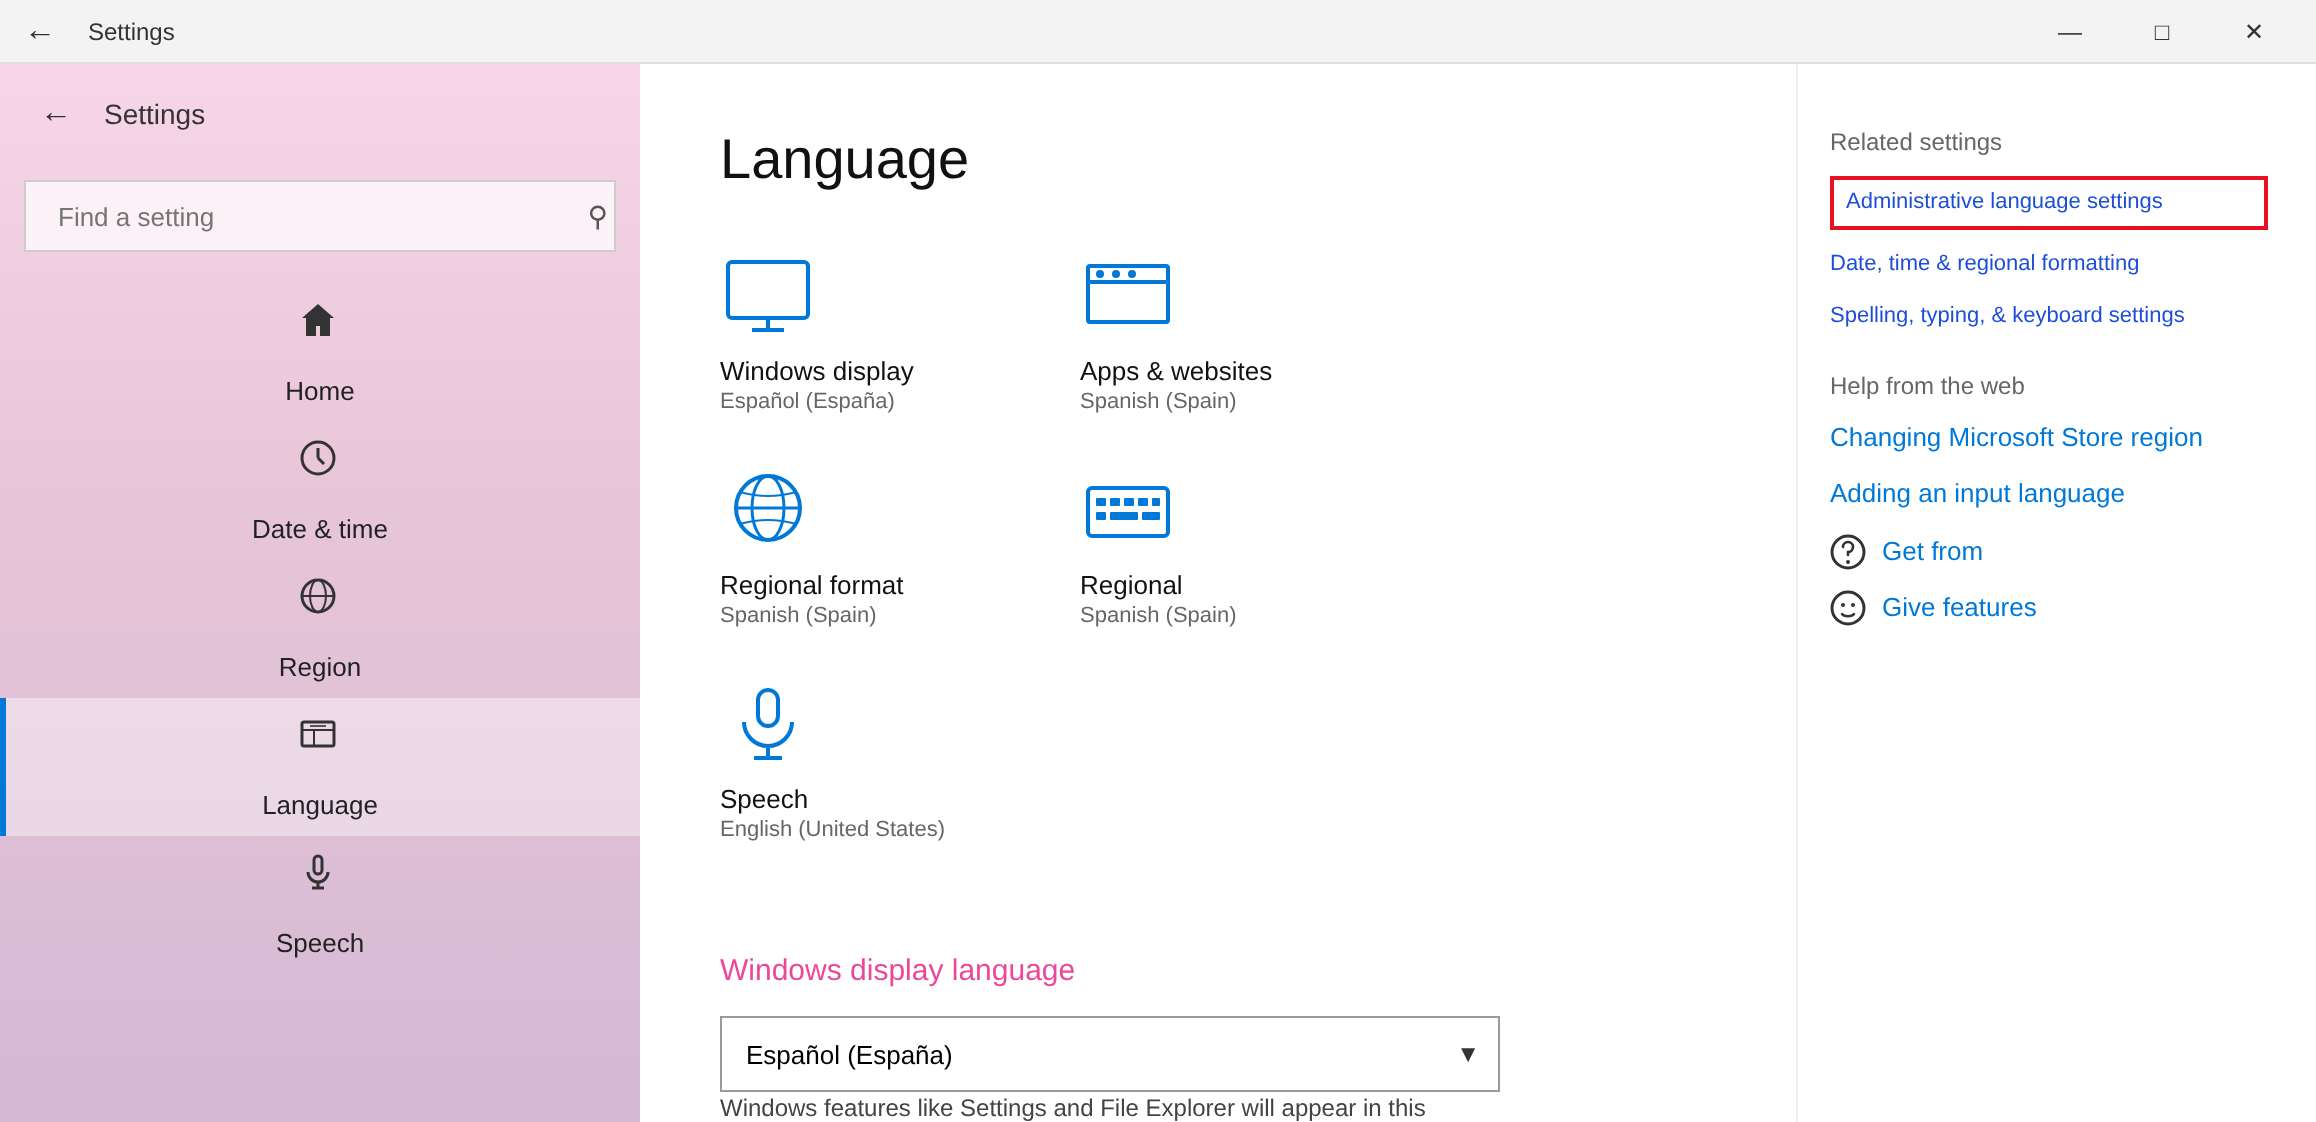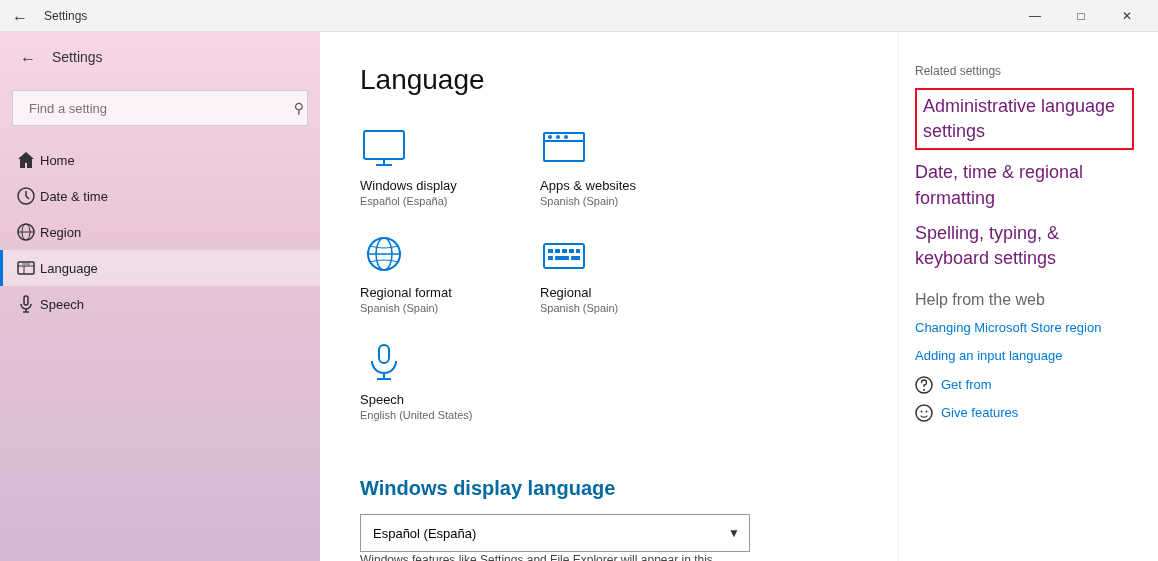--- a/index.html
+++ b/index.html
@@ -116,22 +116,23 @@
       font-weight: 700;
       color: #222;
       padding: 4px 16px 8px;
     }
 
     .sidebar-item {
       display: flex;
       align-items: center;
       padding: 8px 16px;
       cursor: pointer;
-      gap: 2px;
+      gap: 18px;
       position: relative;
+      flex-direction: column;
     }
     .sidebar-item.active {
       background: rgba(255,255,255,0.4);
     }
     .sidebar-item.active::before {
       content: '';
       position: absolute;
       left: 0;
       top: 0;
       bottom: 0;
@@ -197,23 +198,23 @@
       color: #111;
       font-weight: 400;
     }
     .icon-item-sub {
       font-size: 11px;
       color: #666;
       margin-top: 2px;
     }
 
     .section-heading {
-      font-size: 20px;
-      font-weight: 700;
-      color: #0369a1;
+      font-size: 15px;
+      font-weight: 400;
+      color: #ec4899;
       margin-bottom: 14px;
     }
     .dropdown-wrapper {
       position: relative;
       width: 390px;
     }
     .dropdown-wrapper select {
       width: 100%;
       height: 38px;
       border: 1px solid #999;
@@ -251,35 +252,35 @@
       background: #fff;
       border-left: 1px solid #f0f0f0;
     }
     .related-heading {
       font-size: 12px;
       color: #666;
       margin-bottom: 10px;
     }
     .related-link {
       display: block;
-      font-size: 18px;
-      color: #701a75;
+      font-size: 11px;
+      color: #1d4ed8;
       text-decoration: none;
       margin-bottom: 10px;
       cursor: pointer;
       line-height: 1.4;
     }
     .related-link.highlighted {
       border: 2px solid #e81123;
       padding: 4px 6px;
       display: block;
     }
 
     .help-heading {
-      font-size: 16px;
+      font-size: 12px;
       color: #666;
       margin-top: 20px;
       margin-bottom: 10px;
     }
 
     .help-link {
       display: block;
       font-size: 13px;
       color: #0078d7;
       text-decoration: none;

